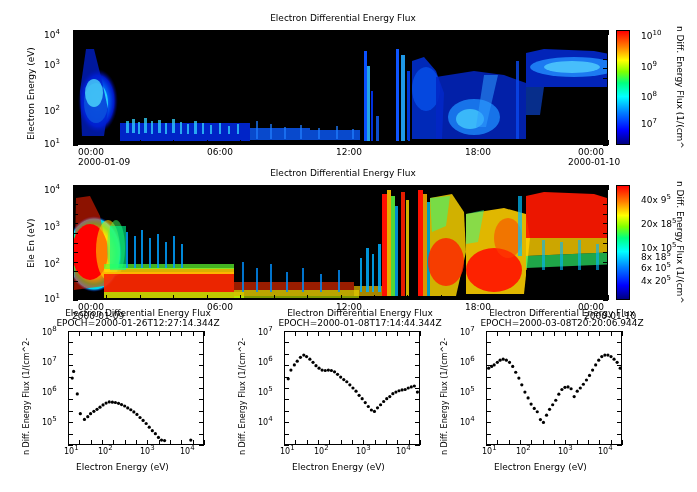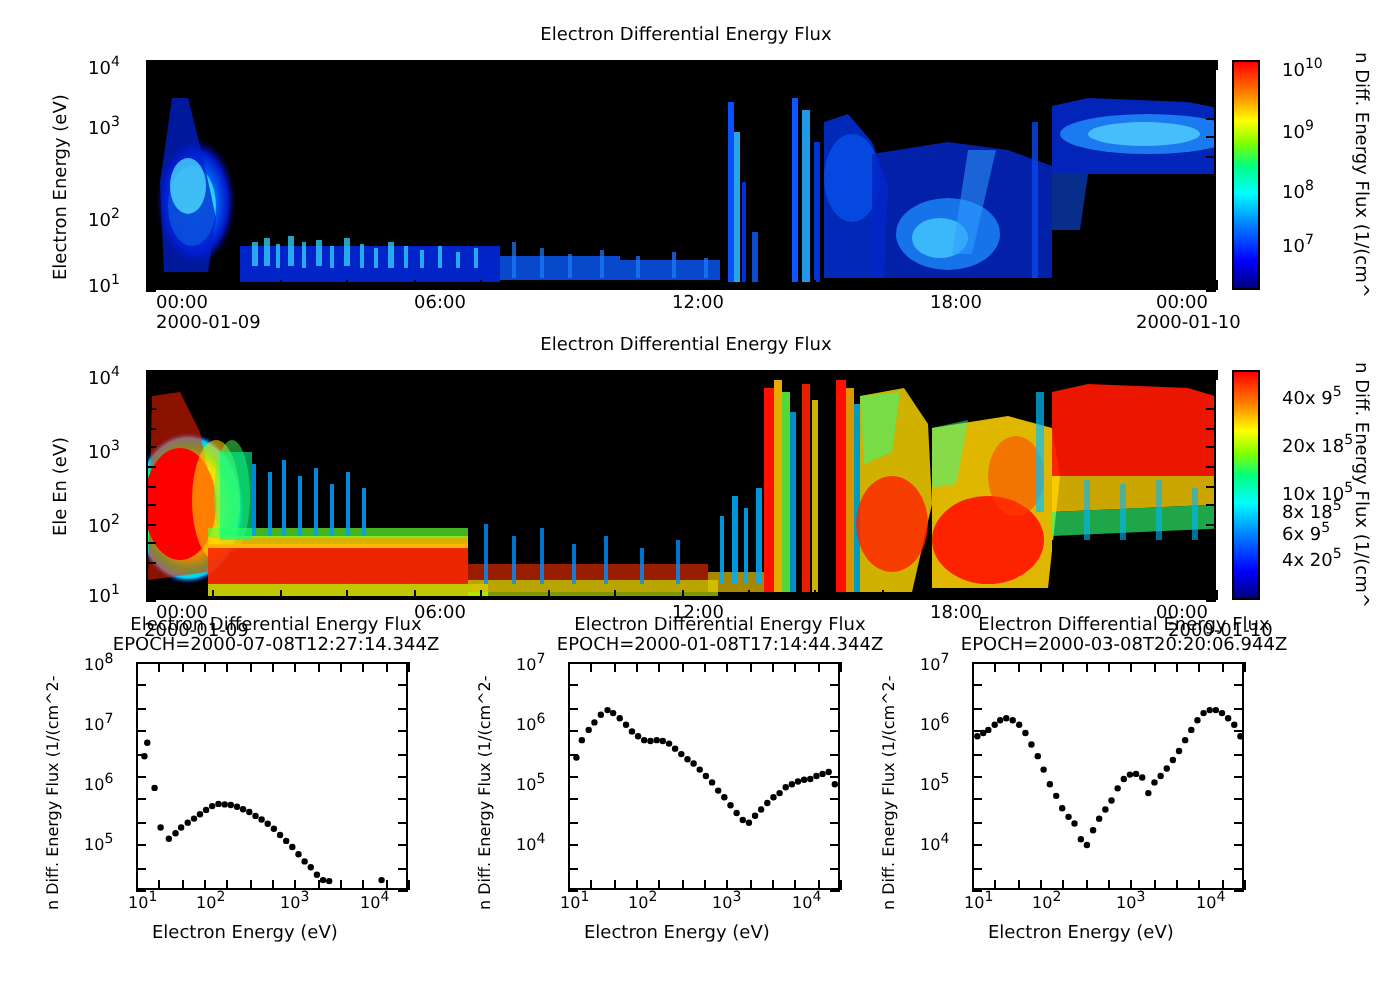--- a/index.html
+++ b/index.html
@@ -320,27 +320,27 @@
      background:linear-gradient(to top,#00007f 0%,#0000ff 12%,#0080ff 28%,#00ffff 42%,#00ff80 54%,#80ff00 64%,#ffff00 74%,#ff8000 86%,#ff0000 100%);"></div>
 <div class="abs tick" style="left:641px;top:195px;">
   <span>40x 9</span><sup>5</sup></div>
 <div class="abs tick" style="left:641px;top:219px;">
   <span>20x 18</span><sup>5</sup></div>
 <div class="abs tick" style="left:641px;top:243px;">
   <span>10x 10</span><sup>5</sup></div>
 <div class="abs tick" style="left:641px;top:252px;">
   <span>8x 18</span><sup>5</sup></div>
 <div class="abs tick" style="left:641px;top:263px;">
-  <span>6x 9</span><sup>5</sup></div>
+  <span>6x 10</span><sup>5</sup></div>
 <div class="abs tick" style="left:641px;top:276px;">
   <span>4x 20</span><sup>5</sup></div>
 <div class="abs axlabel rotr" style="left:685px;top:181px;">n Diff. Energy Flux (1/(cm^</div>
 
 <div class="abs title" style="left:38px;top:308px;width:200px;">Electron Differential Energy Flux</div>
-<div class="abs title" style="left:38px;top:318px;width:200px;">EPOCH=2000-07-08T12:27:14.344Z</div>
+<div class="abs title" style="left:38px;top:318px;width:200px;">EPOCH=2000-01-26T12:27:14.344Z</div>
 <div class="abs axlabel rot" style="left:22px;top:455px;font-size:8px;">n Diff. Energy Flux (1/(cm^2-</div>
 
 <div class="abs tick" style="left:42px;top:328px;font-size:8px;">
   <span>10</span><sup>8</sup></div>
 <div class="abs tick" style="left:42px;top:358px;font-size:8px;">
   <span>10</span><sup>7</sup></div>
 <div class="abs tick" style="left:42px;top:388px;font-size:8px;">
   <span>10</span><sup>6</sup></div>
 <div class="abs tick" style="left:42px;top:418px;font-size:8px;">
   <span>10</span><sup>5</sup></div>

